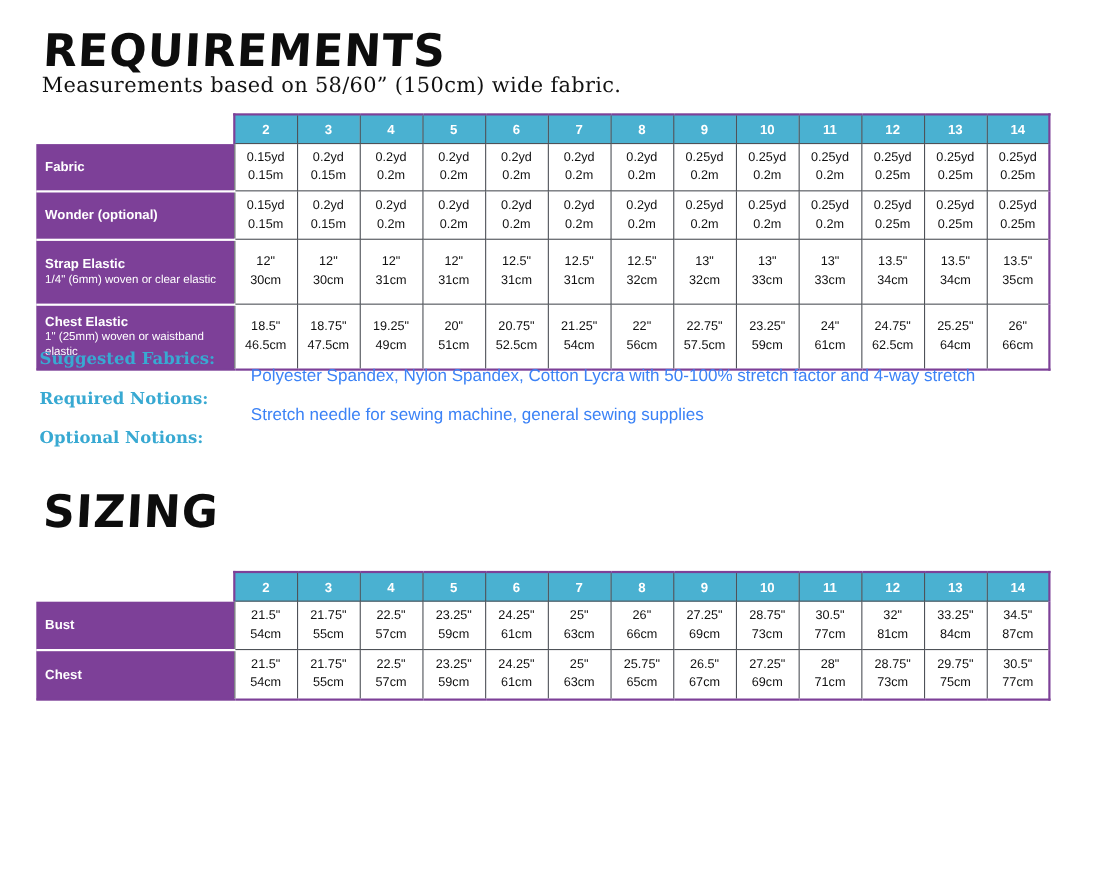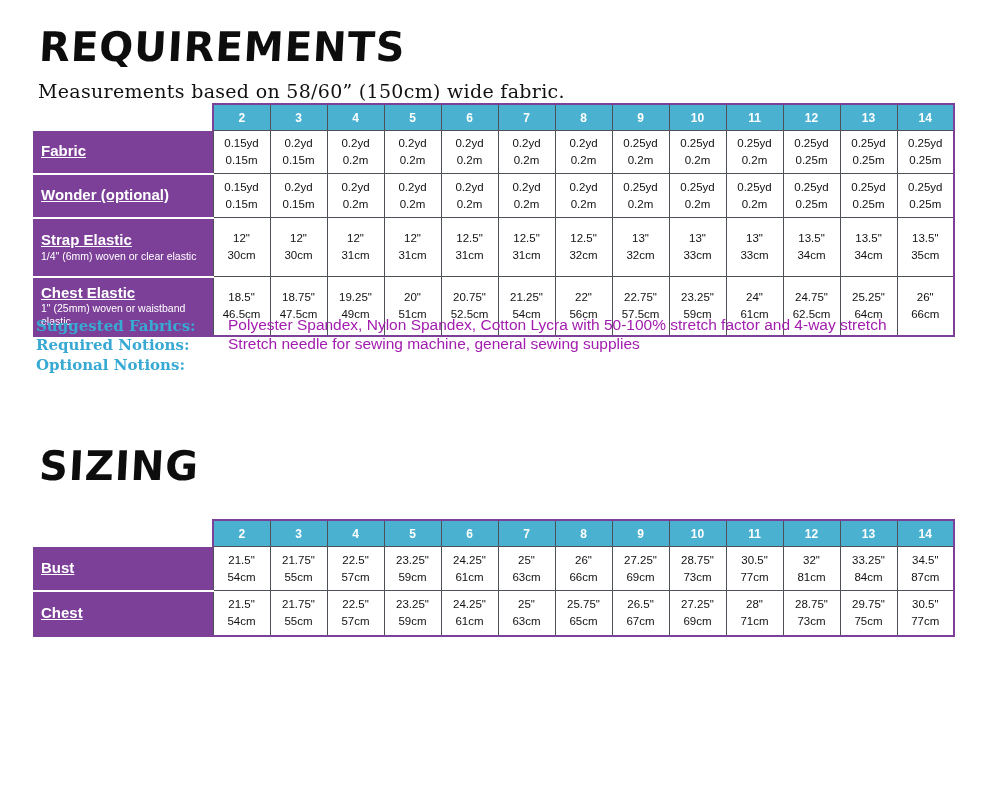--- a/index.html
+++ b/index.html
@@ -25,21 +25,21 @@
   .section-sub {
     position: absolute;
     margin: 0;
     font-family: "DejaVu Serif", serif;
     font-size: 19px;
     letter-spacing: 0.3px;
     color: #111111;
     white-space: nowrap;
   }
   #title-requirements { top: 24px; left: 38px; }
-  #sub-requirements   { top: 80px; left: 38px; }
+  #sub-requirements   { top: 67px; left: 38px; }
   #title-sizing       { top: 443px; left: 38px; }
   #sub-sizing         { top: 489px; left: 38px; }
 
   table.size-table {
     position: absolute;
     left: 33px;
     border-collapse: collapse;
     table-layout: fixed;
     width: 922px;
     font-family: "Liberation Sans", sans-serif;
@@ -66,21 +66,21 @@
 
   .size-table td.row-label {
     background: #7d4098;
     color: #ffffff;
     text-align: left;
     vertical-align: middle;
     padding: 3px 8px;
     border-bottom: 2px solid #ffffff;
     line-height: 1.25;
   }
-  .size-table td.row-label .main { font-weight: bold; font-size: 15px; text-decoration: underline; }
+  .size-table td.row-label .main { font-weight: bold; font-size: 12px; }
   .size-table td.row-label .sub  { font-weight: normal; font-size: 10.5px; }
 
   .size-table td.val {
     background: #ffffff;
     color: #111111;
     text-align: center;
     vertical-align: middle;
     font-size: 11.5px;
     line-height: 1.45;
     border: 1px solid #4e5258;
@@ -106,22 +106,23 @@
     font-family: "DejaVu Serif", serif;
     font-weight: bold;
     font-size: 15px;
     color: #38a9d2;
     line-height: 1.22;
     padding-top: 1px;
   }
   .note-text {
     font-family: "Liberation Sans", sans-serif;
     font-size: 15.5px;
-    color: #a21caf;
+    color: #3b82f6;
     line-height: 1.22;
+    margin-top: 17px;
   }
 </style>
 </head>
 <body>
 
 <div class="page">
 
   <h1 class="section-title" id="title-requirements">REQUIREMENTS</h1>
 
   <p class="section-sub" id="sub-requirements">Measurements based on 58/60” (150cm) wide fabric.</p>

